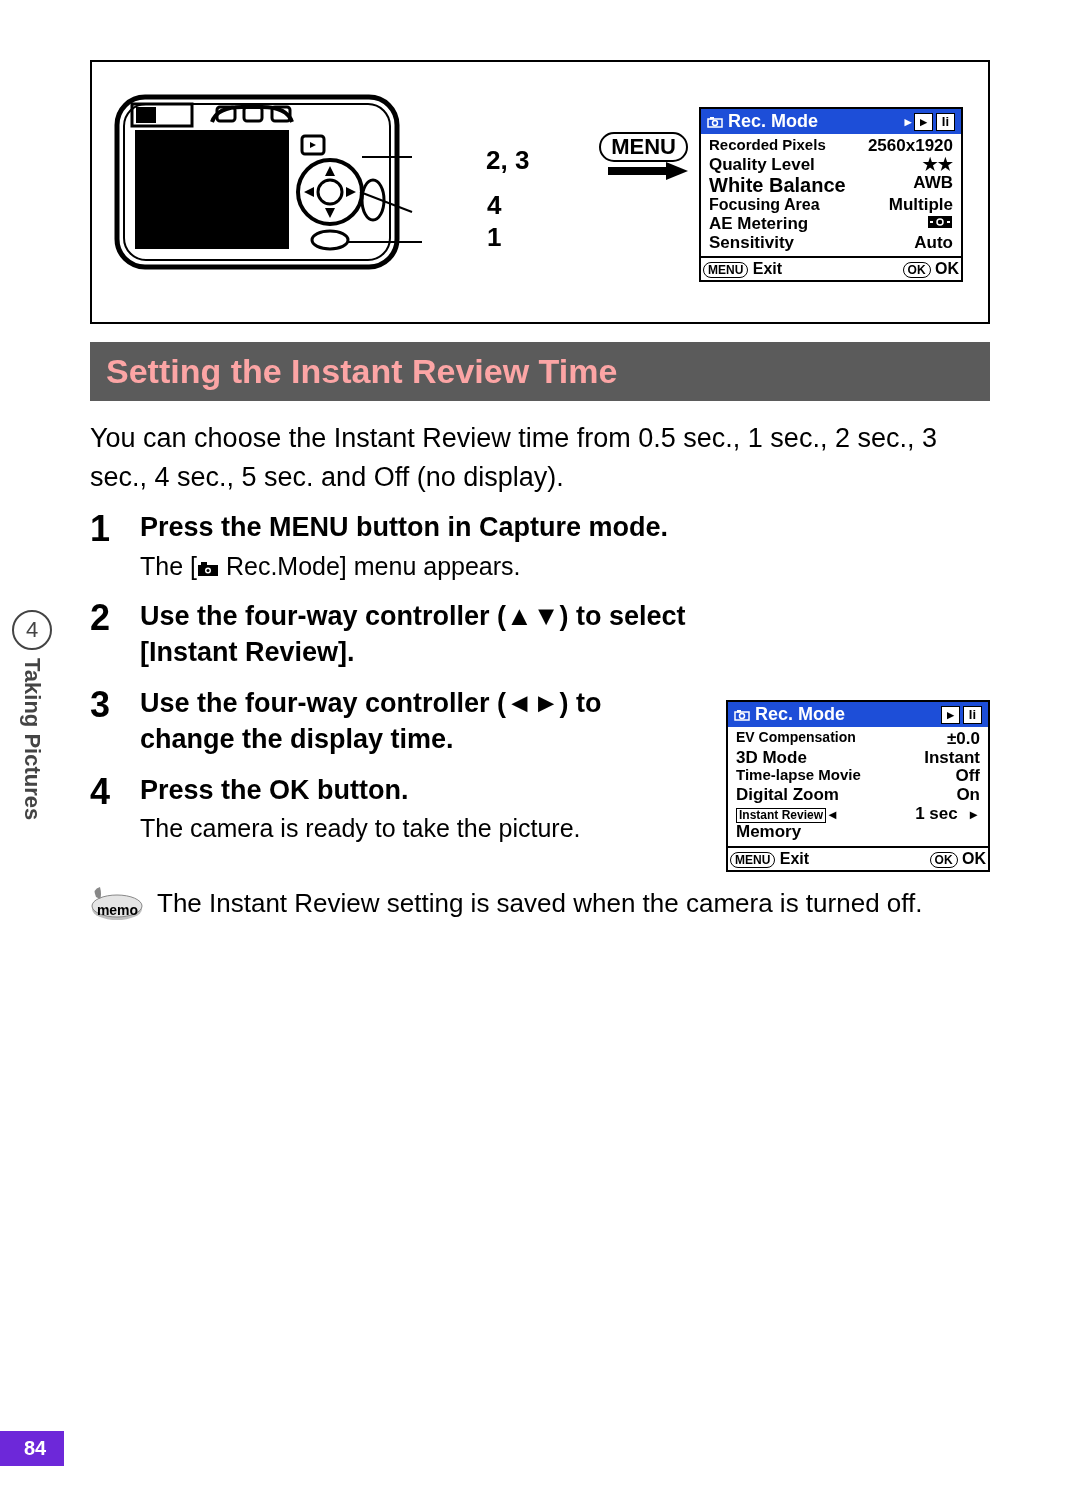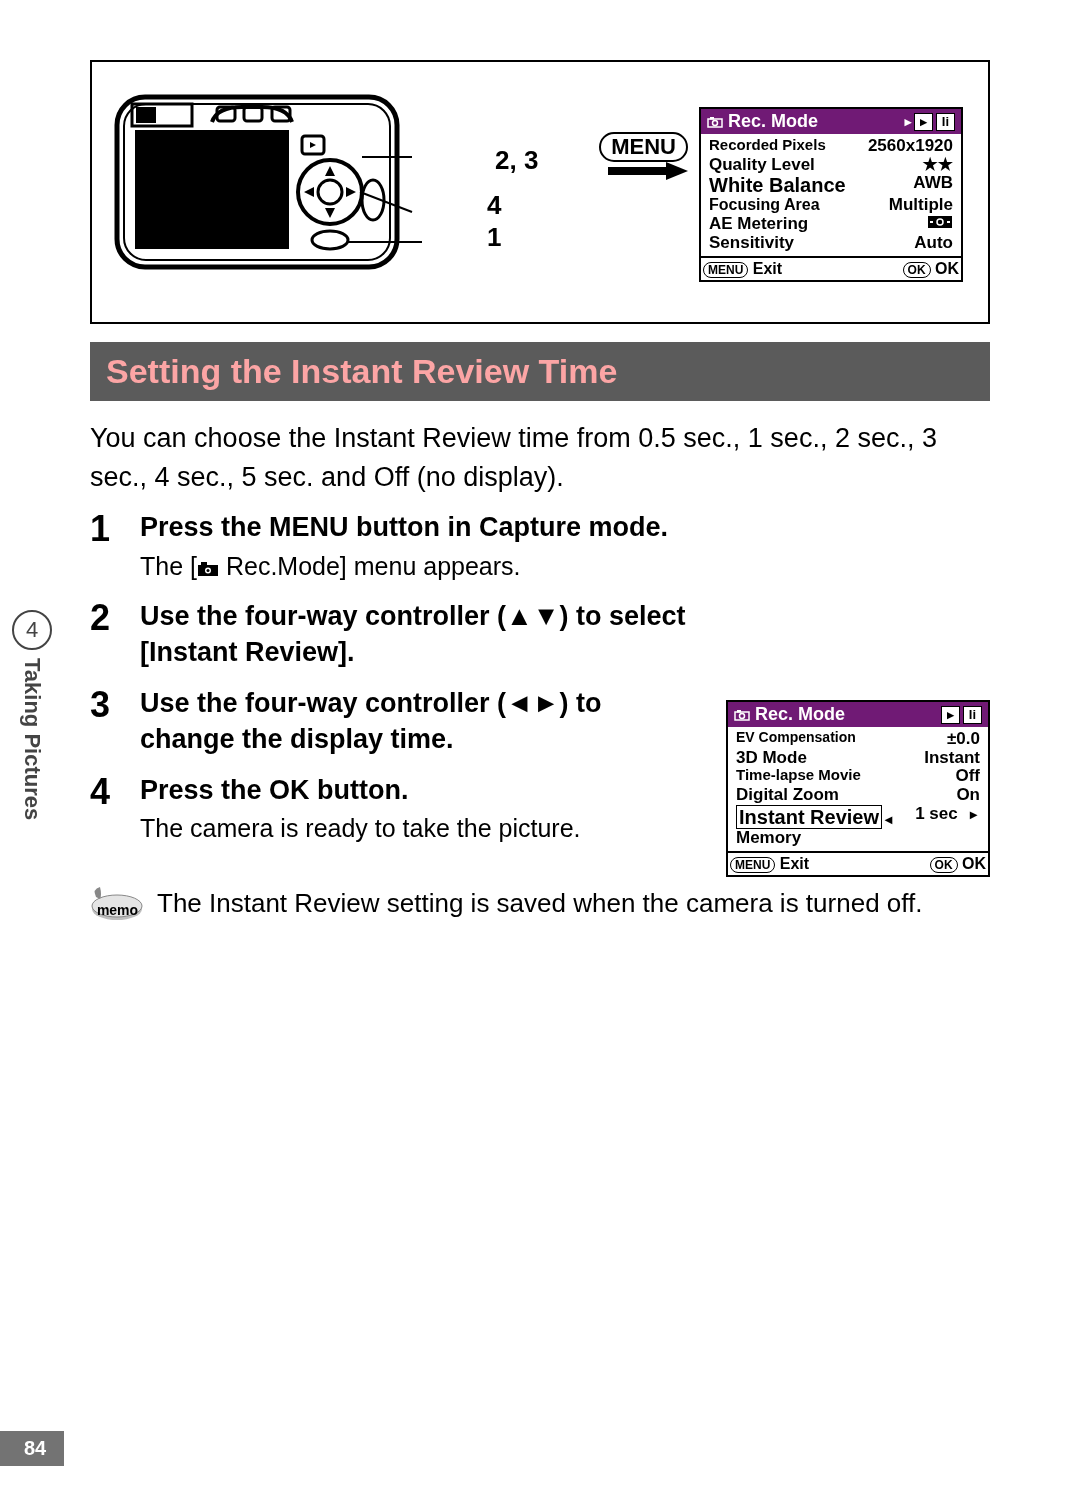--- a/index.html
+++ b/index.html
@@ -32,21 +32,21 @@
     font-weight: bold;
   }
   .recmode-box {
     position: absolute;
     right: 25px;
     top: 45px;
     width: 260px;
     border: 2.5px solid #000;
   }
   .recmode-header {
-    background: #701a75;
+    background: #1d4ed8;
     color: #fff;
     font-weight: bold;
     font-size: 18px;
     padding: 2px 6px;
     display: flex;
     align-items: center;
     justify-content: space-between;
   }
   .tab {
     background: #fff;
@@ -193,21 +193,21 @@
     writing-mode: vertical-rl;
     font-weight: bold;
     font-size: 22px;
     color: #444;
     margin: 0 auto;
   }
   .page-num {
     position: absolute;
     left: 0;
     bottom: 20px;
-    background: #737373;
+    background: #6d28d9;
     color: #fff;
     font-weight: bold;
     font-size: 20px;
     padding: 6px 18px 6px 24px;
   }
   .arrow-svg { display: block; }
   .icons-row svg { vertical-align: middle; }
 </style>
 </head>
 <body>
@@ -230,21 +230,21 @@
       <circle cx="218" cy="110" r="12" fill="none" stroke="#000" stroke-width="3"></circle>
       <path d="M 218 84 l -5 10 h 10 z M 218 136 l -5 -10 h 10 z M 192 110 l 10 -5 v 10 z M 244 110 l -10 -5 v 10 z" fill="#000"></path>
       <ellipse cx="218" cy="158" rx="18" ry="9" fill="none" stroke="#000" stroke-width="3"></ellipse>
       <ellipse cx="261" cy="118" rx="11" ry="20" fill="none" stroke="#000" stroke-width="3"></ellipse>
       <rect x="190" y="54" width="22" height="18" rx="3" fill="none" stroke="#000" stroke-width="3"></rect>
       <polygon points="198,60 198,66 204,63" fill="#000"></polygon>
       <line x1="250" y1="75" x2="300" y2="75" stroke="#000" stroke-width="2"></line>
       <line x1="248" y1="110" x2="300" y2="130" stroke="#000" stroke-width="2"></line>
       <line x1="235" y1="160" x2="310" y2="160" stroke="#000" stroke-width="2"></line>
     </svg>
-    <span class="diag-label" style="left:403px; top:83px;">2, 3</span>
+    <span class="diag-label" style="left:394px; top:83px;">2, 3</span>
     <span class="diag-label" style="left:395px; top:128px;">4</span>
     <span class="diag-label" style="left:395px; top:160px;">1</span>
 
     <div class="menu-btn">MENU</div>
     <svg class="arrow arrow-svg" viewBox="0 0 80 18">
       <rect x="0" y="5" width="60" height="8" fill="#000"></rect>
       <polygon points="58,0 80,9 58,18" fill="#000"></polygon>
     </svg>
 
     <div class="recmode-box">
@@ -362,21 +362,21 @@
         </div>
       <div class="recmode-row">
           <span class="label" style="font-size:15px;">Time-lapse Movie</span>
           <span class="value">Off</span>
         </div>
       <div class="recmode-row">
           <span class="label">Digital Zoom</span>
           <span class="value">On</span>
         </div>
       <div class="recmode-row">
-          <span><span class="highlight-row" style="font-size:20px;">Instant Review</span><span style="font-size:13px;">◄</span></span>
+          <span><span class="highlight-row" style="font-size:12px;">Instant Review</span><span style="font-size:13px;">◄</span></span>
           <span><span class="value">1 sec</span>&nbsp;&nbsp;<span style="font-size:13px;">►</span></span>
         </div>
       <div class="recmode-row">
           <span class="label">Memory</span>
           <span class="value"></span>
         </div>
     </div>
     <div class="recmode-footer">
       <span><span class="pill">MENU</span> <span>Exit</span></span>
       <span><span class="pill">OK</span> <span>OK</span></span>

